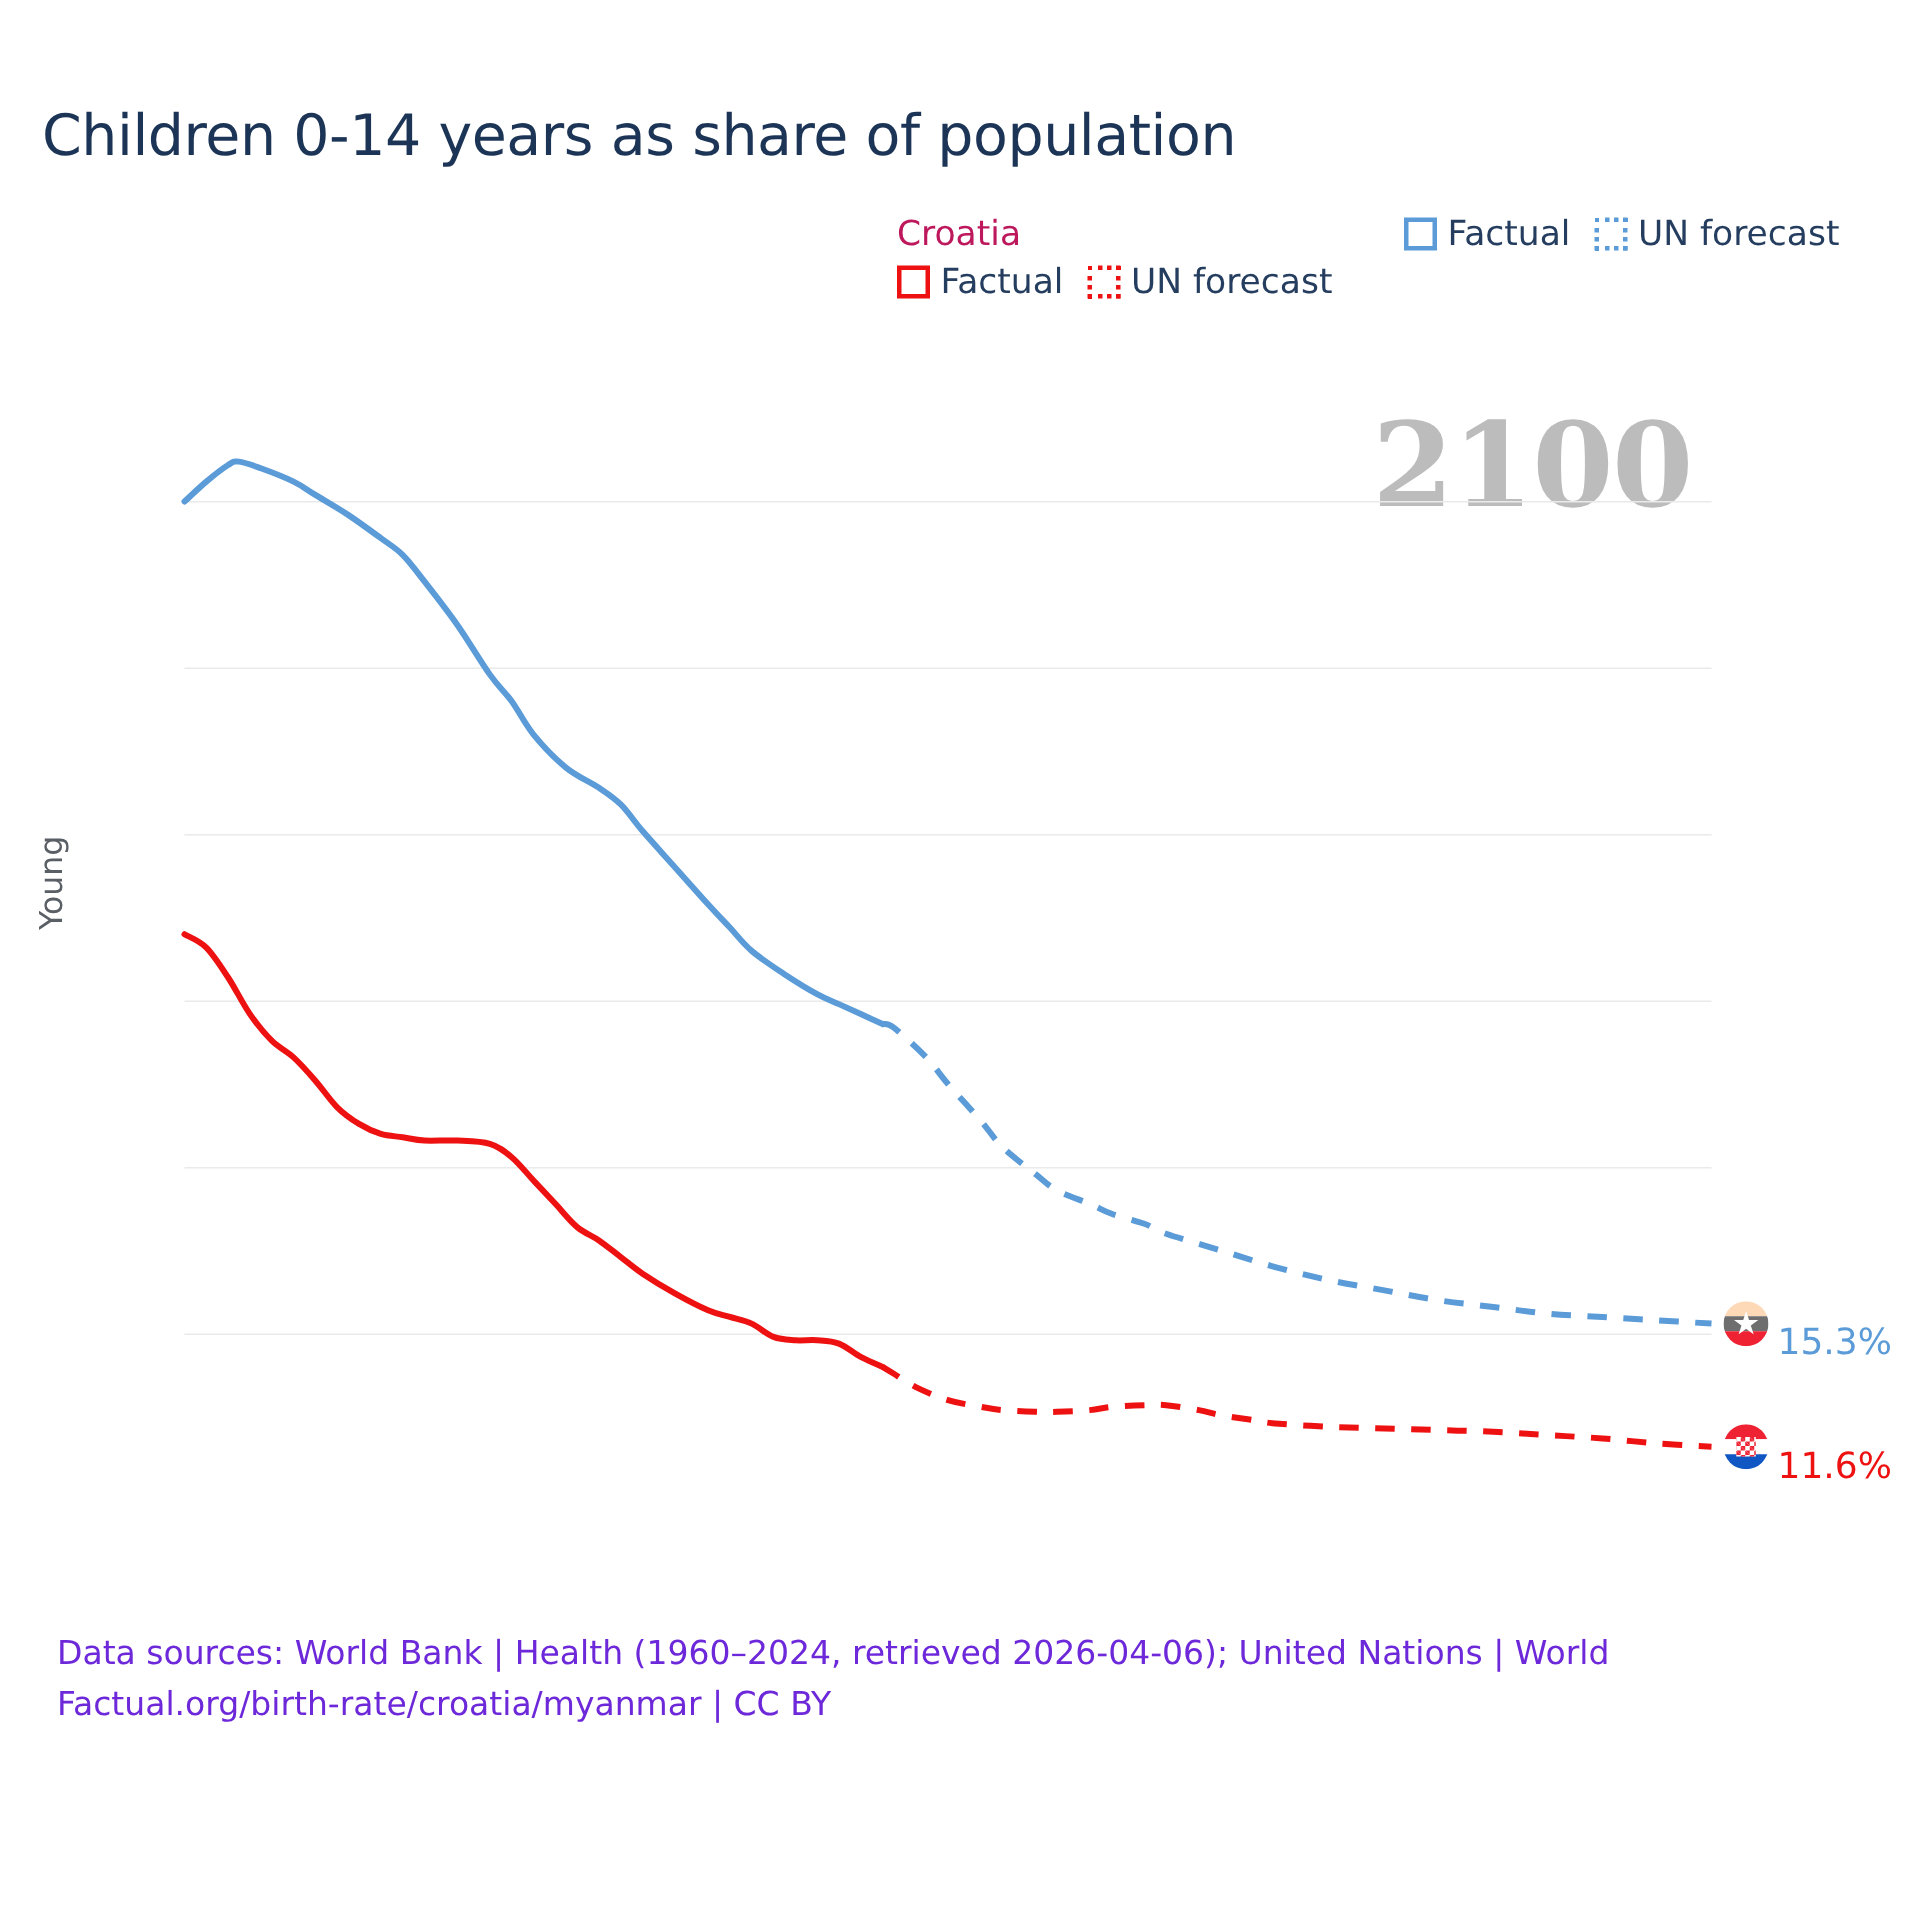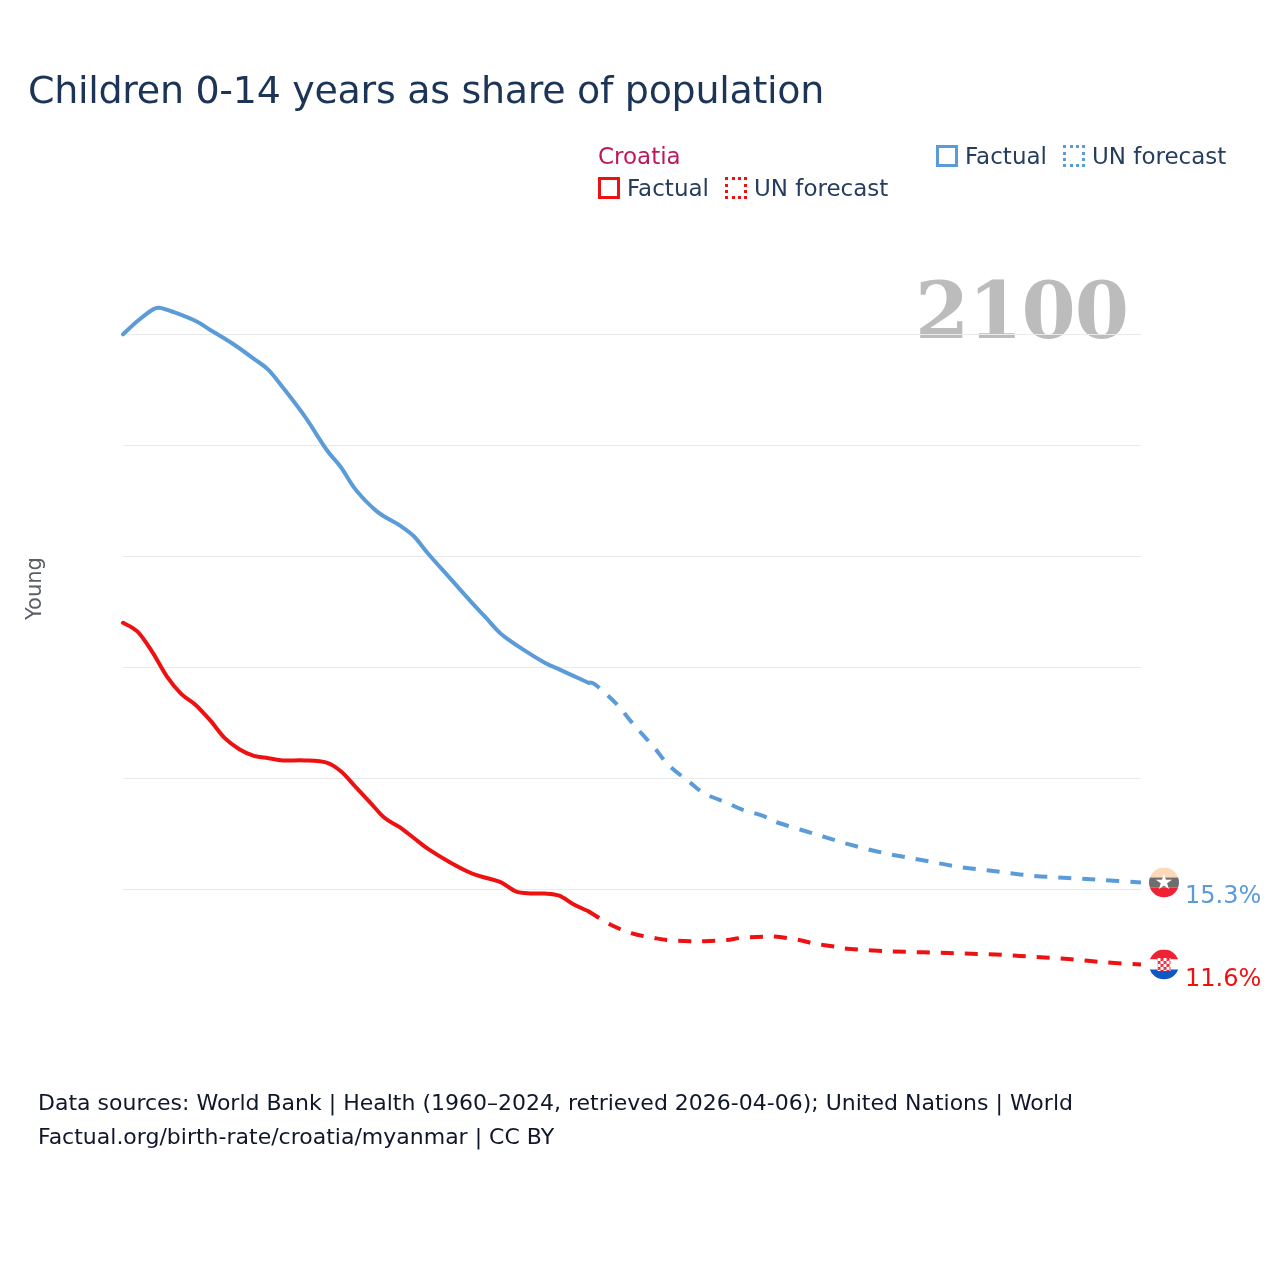--- a/index.html
+++ b/index.html
@@ -173,21 +173,21 @@
   .end-value.mm { color: #5a9bd8; }
   .end-value.hr { color: #ee1111; }
   
   .footer {
     position: absolute;
     left: 38px;
     top: 1086px;
     width: 1200px;
     font-size: 22px;
     line-height: 34px;
-    color: #0f172a;
+    color: #6d28d9;
     font-family: "DejaVu Sans", sans-serif;
   }
   .footer div { white-space: nowrap; }
 </style>
 </head>
 <body>
 
 <div id="chart-root">
 
   <div class="title">Children 0-14 years as share of population</div>

